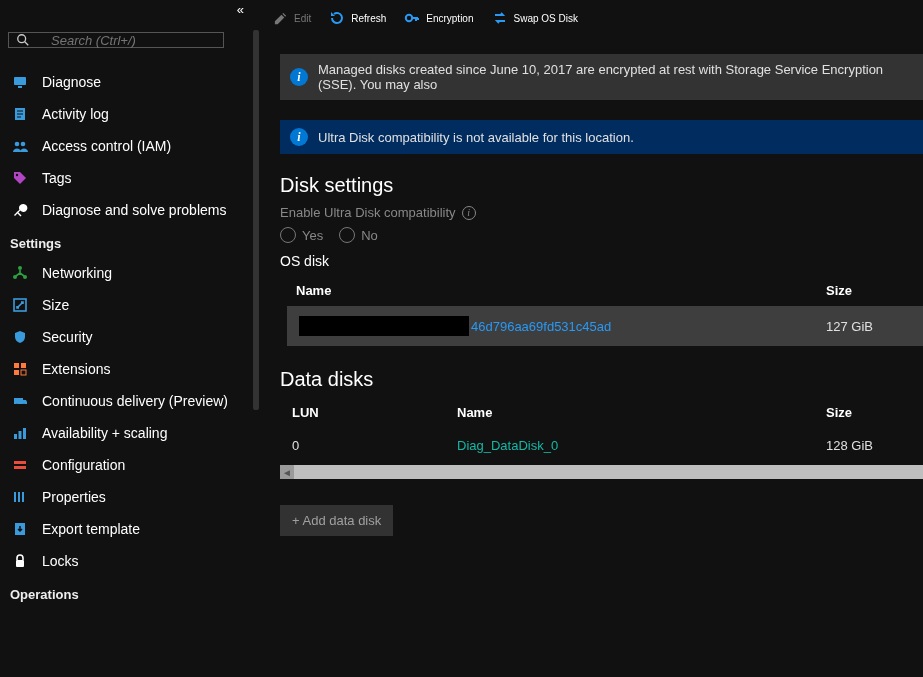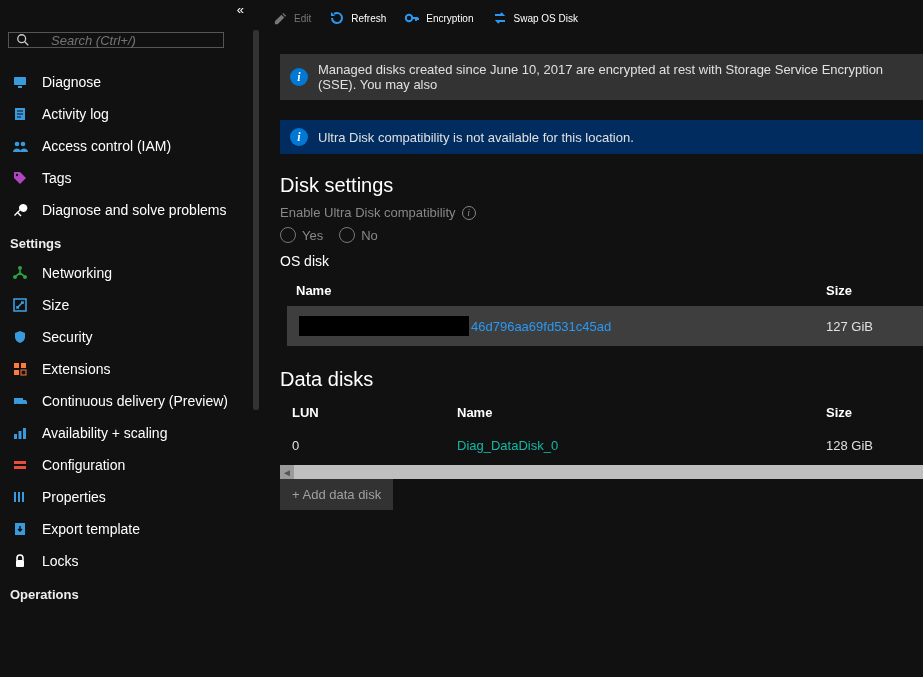--- a/index.html
+++ b/index.html
@@ -256,20 +256,21 @@
       background: #9a9a9a;
       display:flex;align-items:center;justify-content:center;
       color:#555;font-size:10px;
     }
     .add-btn {
       display: inline-block;
       background: #323232;
       color: #a0a0a0;
       font-size: 13px;
       padding: 8px 12px;
+      margin-top: 26px;
       border: none;
       cursor: pointer;
     }
     .info-outline {
       width:14px;height:14px;border:1.3px solid #888;border-radius:50%;
       display:inline-flex;align-items:center;justify-content:center;
       font-size:10px;color:#888;font-style:italic;font-family:Georgia,serif;
     }
   </style>
 </head>

